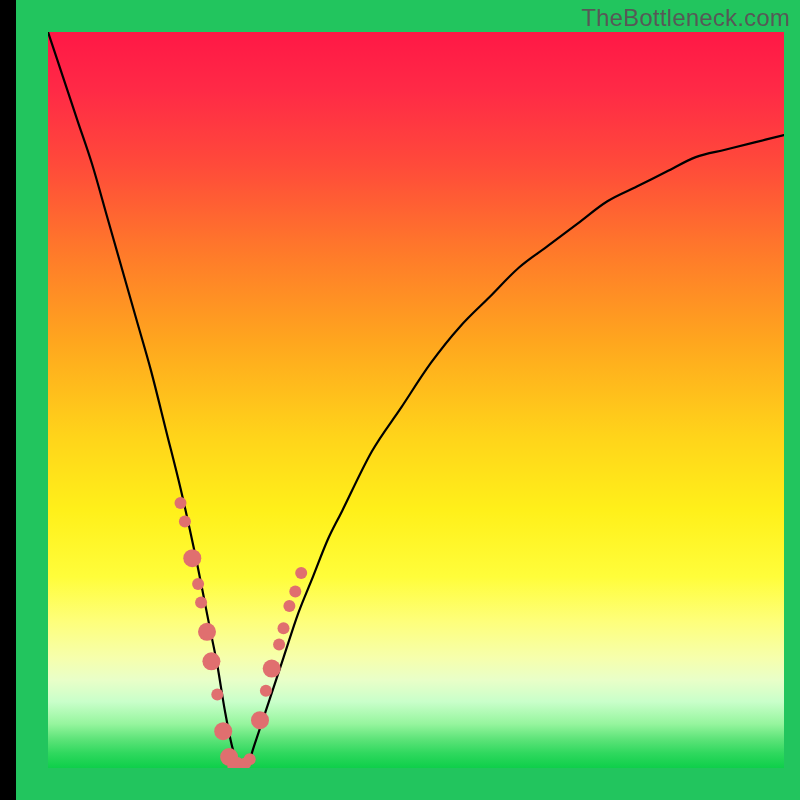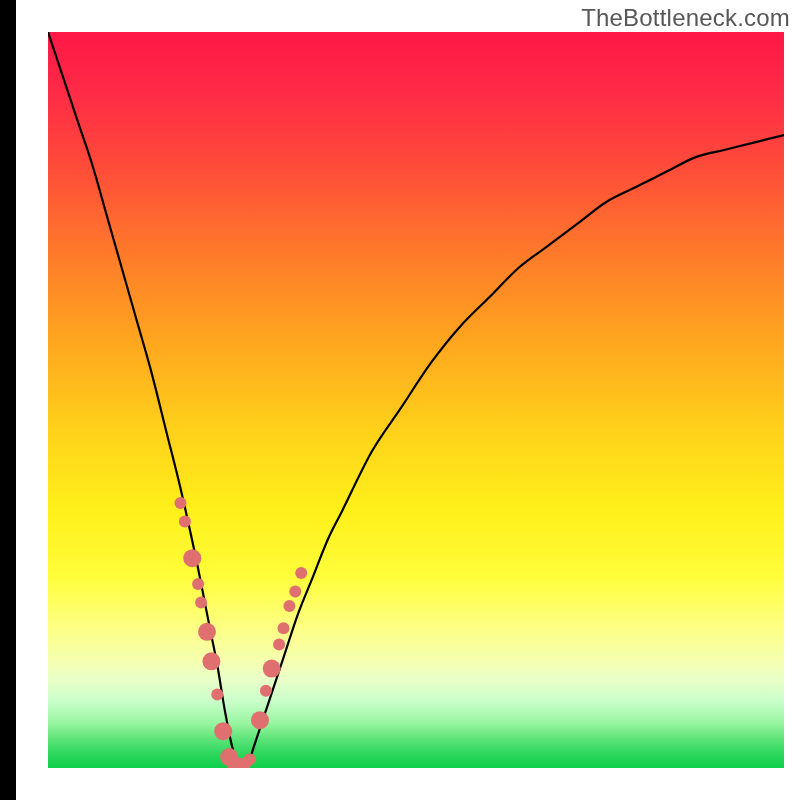--- a/index.html
+++ b/index.html
@@ -7,21 +7,21 @@
     padding: 0;
     width: 800px;
     height: 800px;
     overflow: hidden;
     background: #000;
     font-family: Arial, Helvetica, sans-serif;
   }
   .frame {
     position: absolute;
     inset: 0;
-    background: #ffffff;
+    background: #22c55e;
     margin-left: 16px;
   }
   .plot-area {
     position: absolute;
     left: 32px;
     top: 32px;
     width: 736px;
     height: 736px;
     overflow: hidden;
   }

